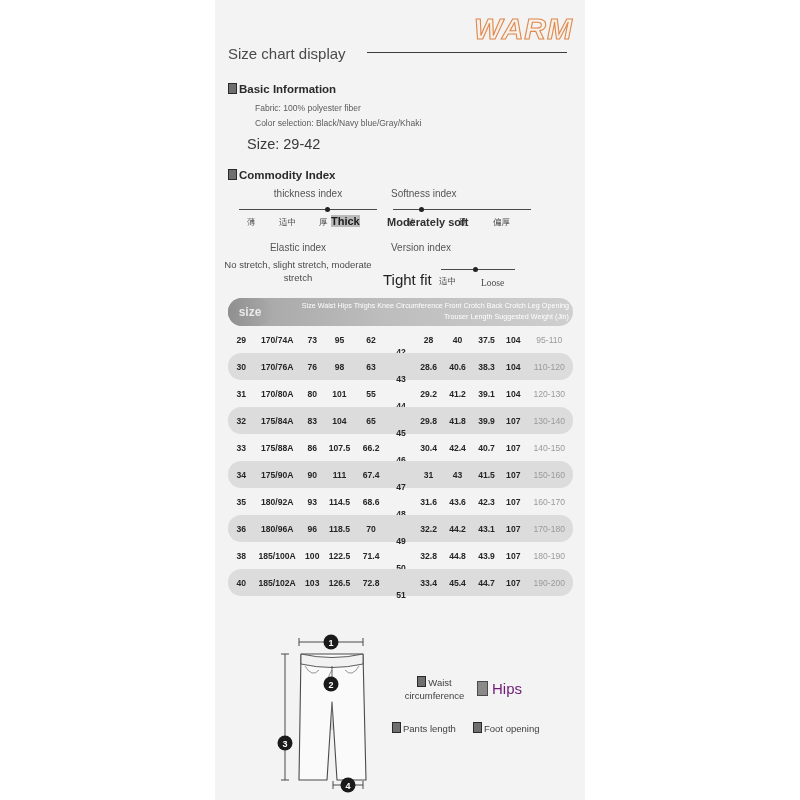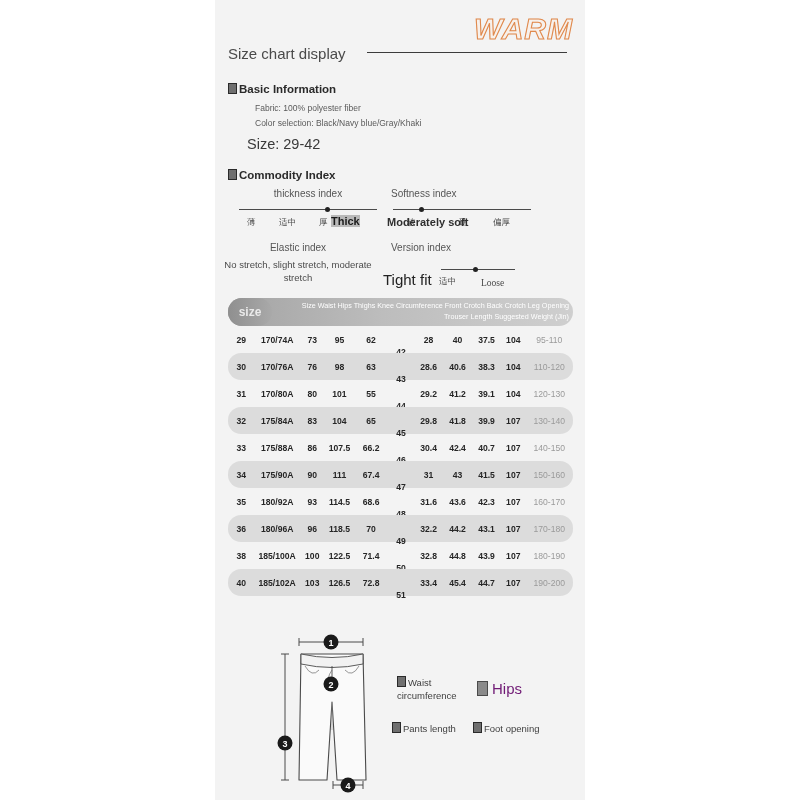--- a/index.html
+++ b/index.html
@@ -245,21 +245,21 @@
   }
   .pants-wrap {
     position: absolute;
     left: 56px; top: 630px;
     width: 130px; height: 165px;
   }
   .legend {
     position: absolute;
     font-size: 9.5px;
     color: #3f3f3f;
-    text-align: left;
+    text-align: center;
     line-height: 13px;
   }
   .legend.big {
     font-size: 15px;
     color: #701a75;
   }
 </style>
 </head>
 <body>
 

